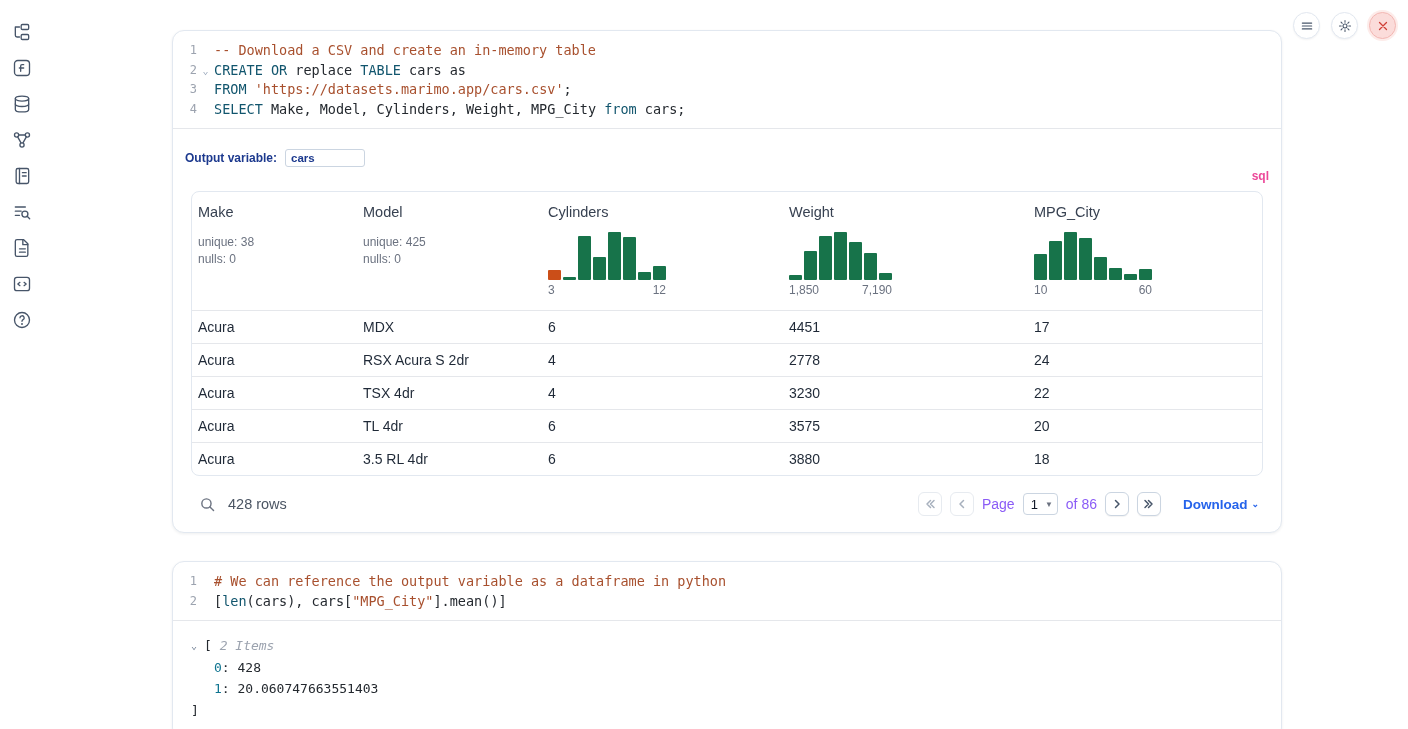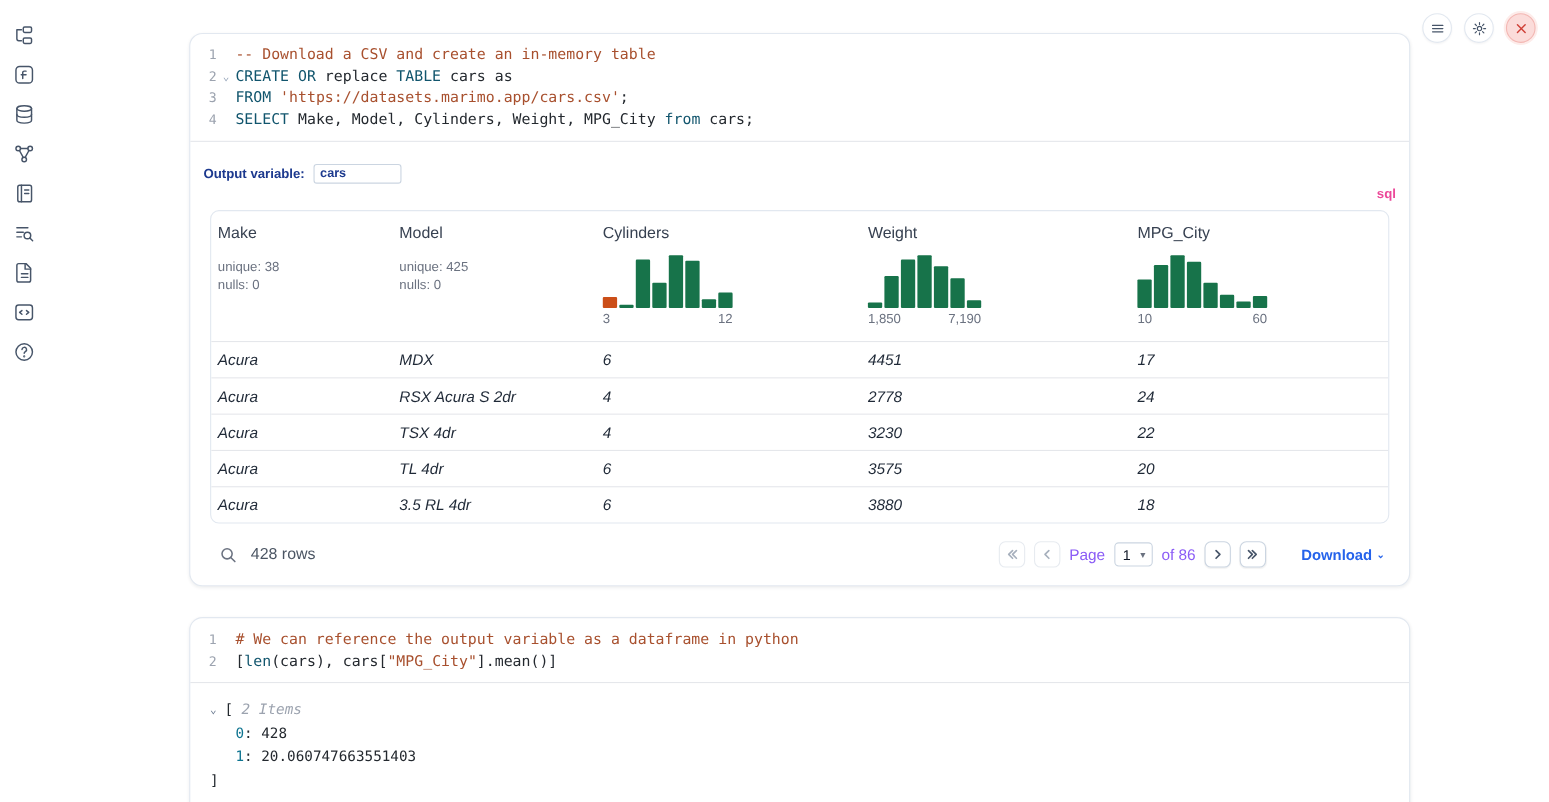--- a/index.html
+++ b/index.html
@@ -88,21 +88,21 @@
   .th-name { font-size: 14.5px; color: #374151; }
   .th-stats { margin-top: 14px; font-size: 12px; color: #6b7280; line-height: 16.5px; }
   .hist { margin-top: 10px; }
   .bars { display: flex; align-items: flex-end; gap: 2px; height: 50px; }
   .bar { width: 13px; flex: none; background: #17734a; border-radius: 1px; }
   .bar-accent { background: #cb4e18; }
   .axis { display: flex; justify-content: space-between; font-size: 12px; color: #6b7280; margin-top: 3px; }
   .tr {
     display: grid; grid-template-columns: 165px 185px 241px 245px 1fr;
     height: 33px; align-items: center; border-top: 1px solid #e5e7eb;
-    font-size: 14px; color: #1f2937; font-style: italic;
+    font-size: 14px; color: #1f2937;
   }
   .td { padding-left: 6px; }
 
   
   .table-footer { display: flex; align-items: center; padding: 8px 22px 16px 26px; }
   .search-icon { width: 17px; height: 17px; color: #6b7280; }
   .row-count { margin-left: 12px; font-size: 14.5px; color: #4b5563; }
   .pager { margin-left: auto; display: flex; align-items: center; gap: 8px; }
   .pg-btn {
     width: 24px; height: 24px; border: 1px solid #e7ebf0; border-radius: 6px;
@@ -112,21 +112,21 @@
   .pg-btn.enabled { border-color: #cbd5e1; color: #475569; box-shadow: 0 1px 1px rgba(0,0,0,.05); }
   .pg-btn svg { width: 12px; height: 12px; }
   .page-label, .of-label { font-size: 14px; color: #8b5cf6; }
   .page-select {
     height: 22px; border: 1px solid #cbd5e1; border-radius: 4px;
     display: flex; align-items: center; gap: 7px; padding: 0 4px 0 7px;
     font-size: 13px; color: #111827; background: #fff;
   }
   .page-select .caret { font-size: 8px; color: #6b7280; }
   .download-btn {
-    margin-left: 24px; display: flex; align-items: center; gap: 4px;
+    margin-left: 14px; display: flex; align-items: center; gap: 4px;
     font-size: 13.5px; font-weight: 600; color: #2563eb;
   }
   .download-btn .caret { font-size: 9px; color: #2563eb; }
 
   
   .output-area {
     border-top: 1px solid #e5e7eb;
     padding: 14px 0 18px 18px;
     font-family: "DejaVu Sans Mono", monospace; font-size: 13px; color: #1f2937;
   }

